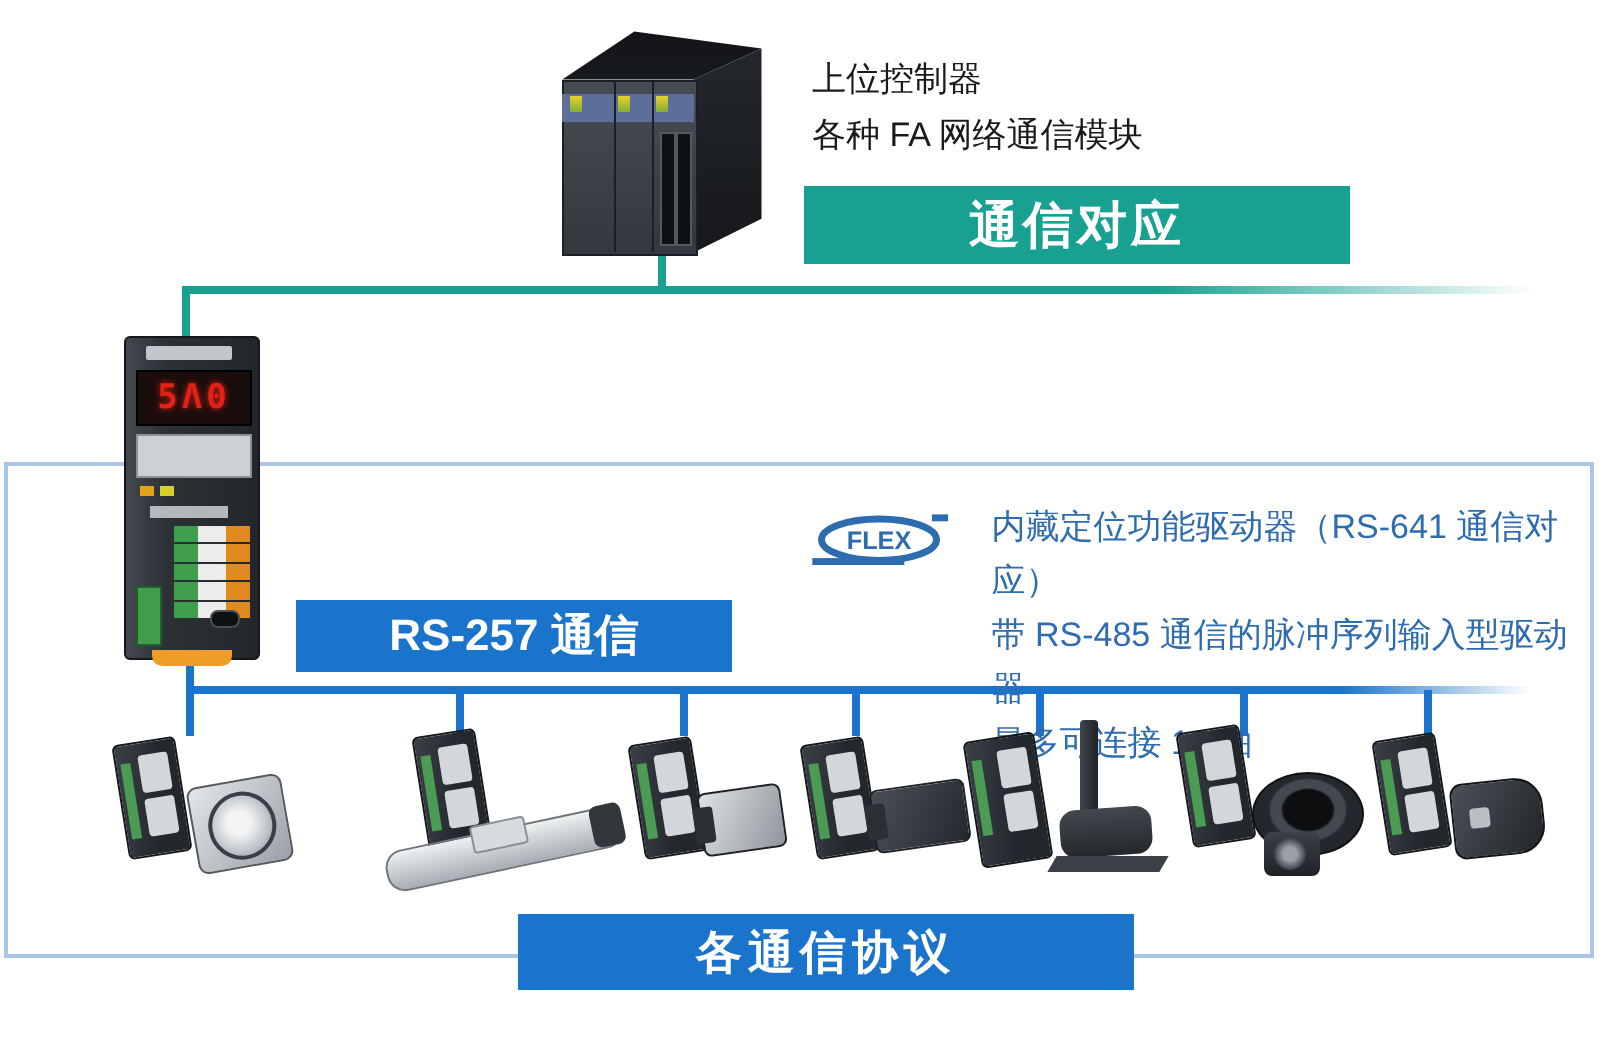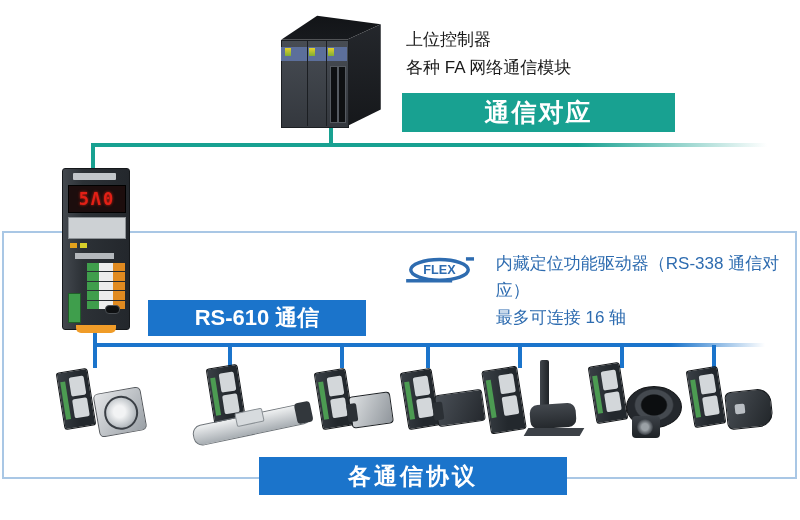--- a/index.html
+++ b/index.html
@@ -188,27 +188,28 @@
 
 
   <div class="flexrow">
     <svg class="flexlogo" viewBox="0 0 130 52">
       <ellipse cx="60" cy="24" rx="50" ry="18" fill="none" stroke="#2E6CB0" stroke-width="6"></ellipse>
       <rect x="2" y="40" width="80" height="6" fill="#2E6CB0"></rect>
       <rect x="106" y="2" width="14" height="6" fill="#2E6CB0"></rect>
       <text x="60" y="32" text-anchor="middle" font-family="Liberation Sans, sans-serif" font-size="22" font-weight="bold" fill="#2E6CB0">FLEX</text>
     </svg>
     <div class="flextext">
-      <div>内藏定位功能驱动器（RS-338 通信对应）</div>
+      <div>内藏定位功能驱动器（RS-641 通信对应）</div>
+      <div>带 RS-485 通信的脉冲序列输入型驱动器</div>
       <div>最多可连接 16 轴</div>
     </div>
   </div>
 
   <div class="banner banner-rs485">
-    <span>RS-610 通信</span>
+    <span>RS-257 通信</span>
   </div>
 
   <div class="line blue-v-gw"></div>
   <div class="line blue-bus"></div>
   <div class="drop" style="left:93px"></div>
   <div class="drop" style="left:228px"></div>
   <div class="drop" style="left:340px"></div>
   <div class="drop" style="left:426px"></div>
   <div class="drop" style="left:518px"></div>
   <div class="drop" style="left:620px"></div>

